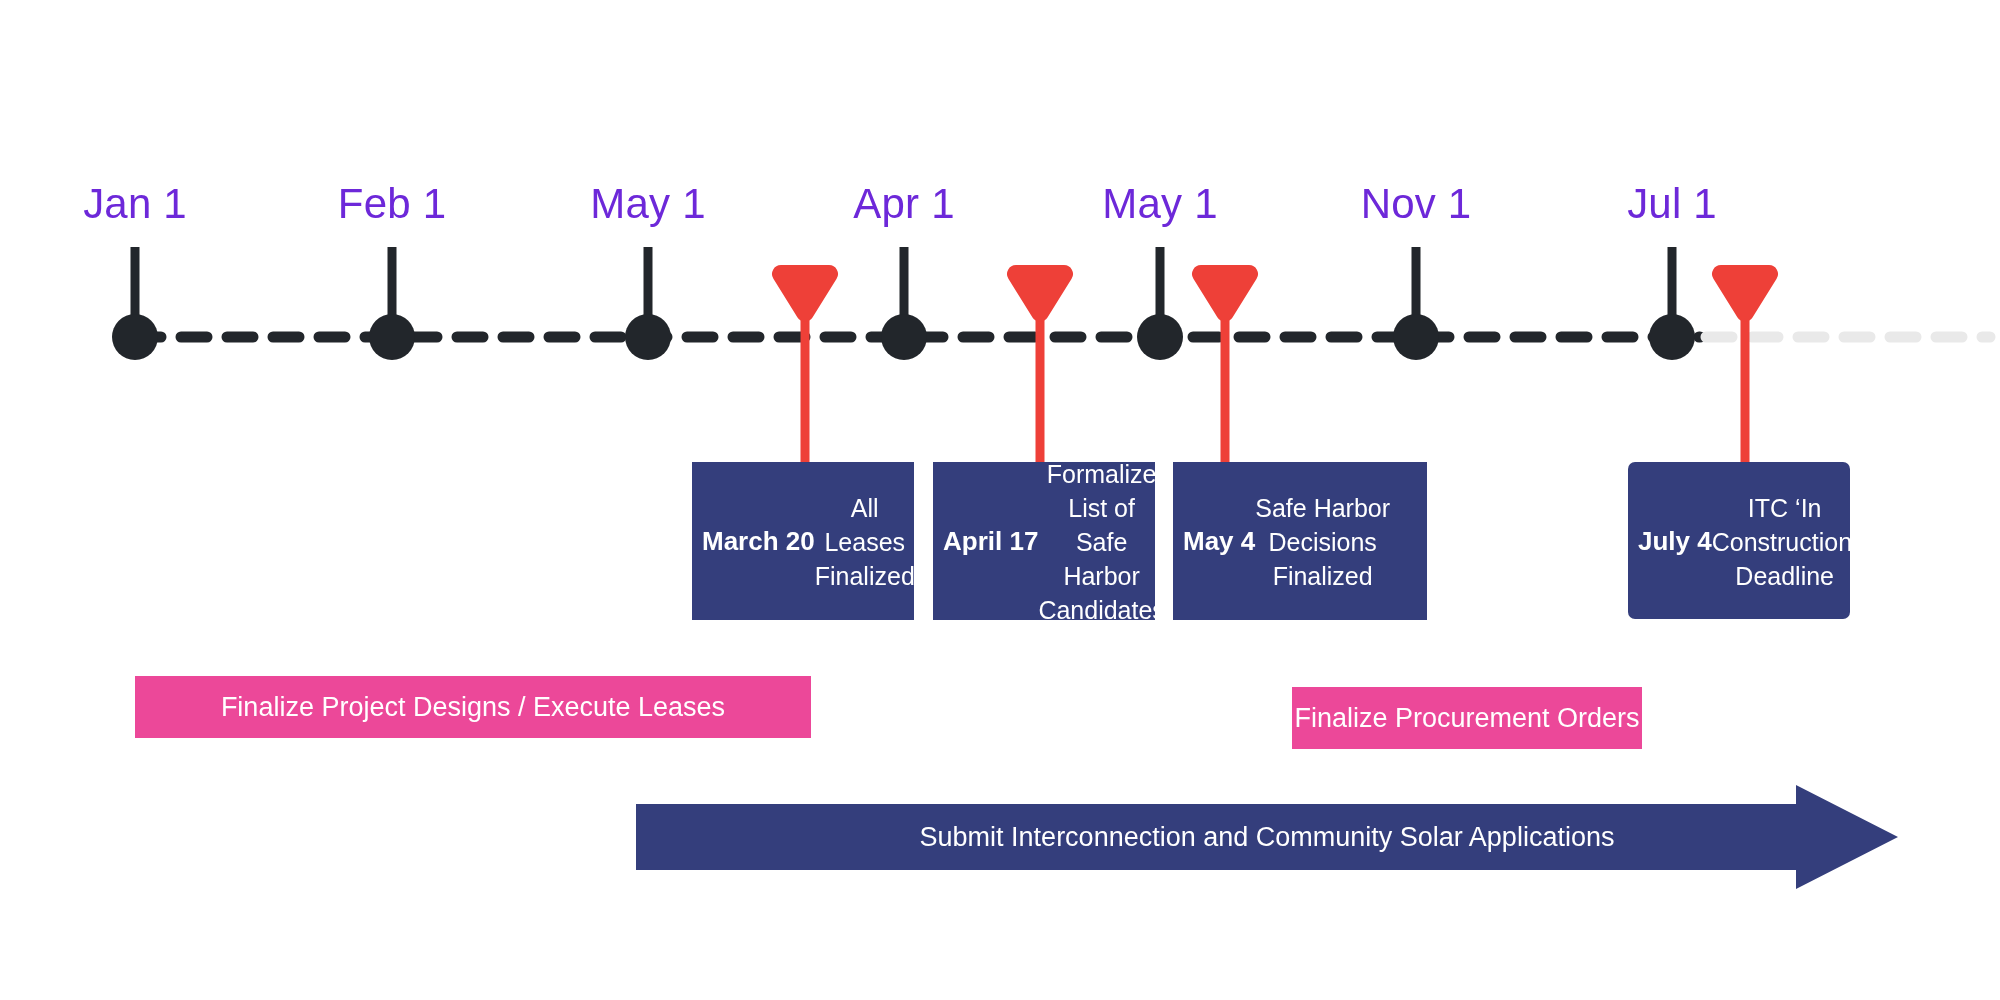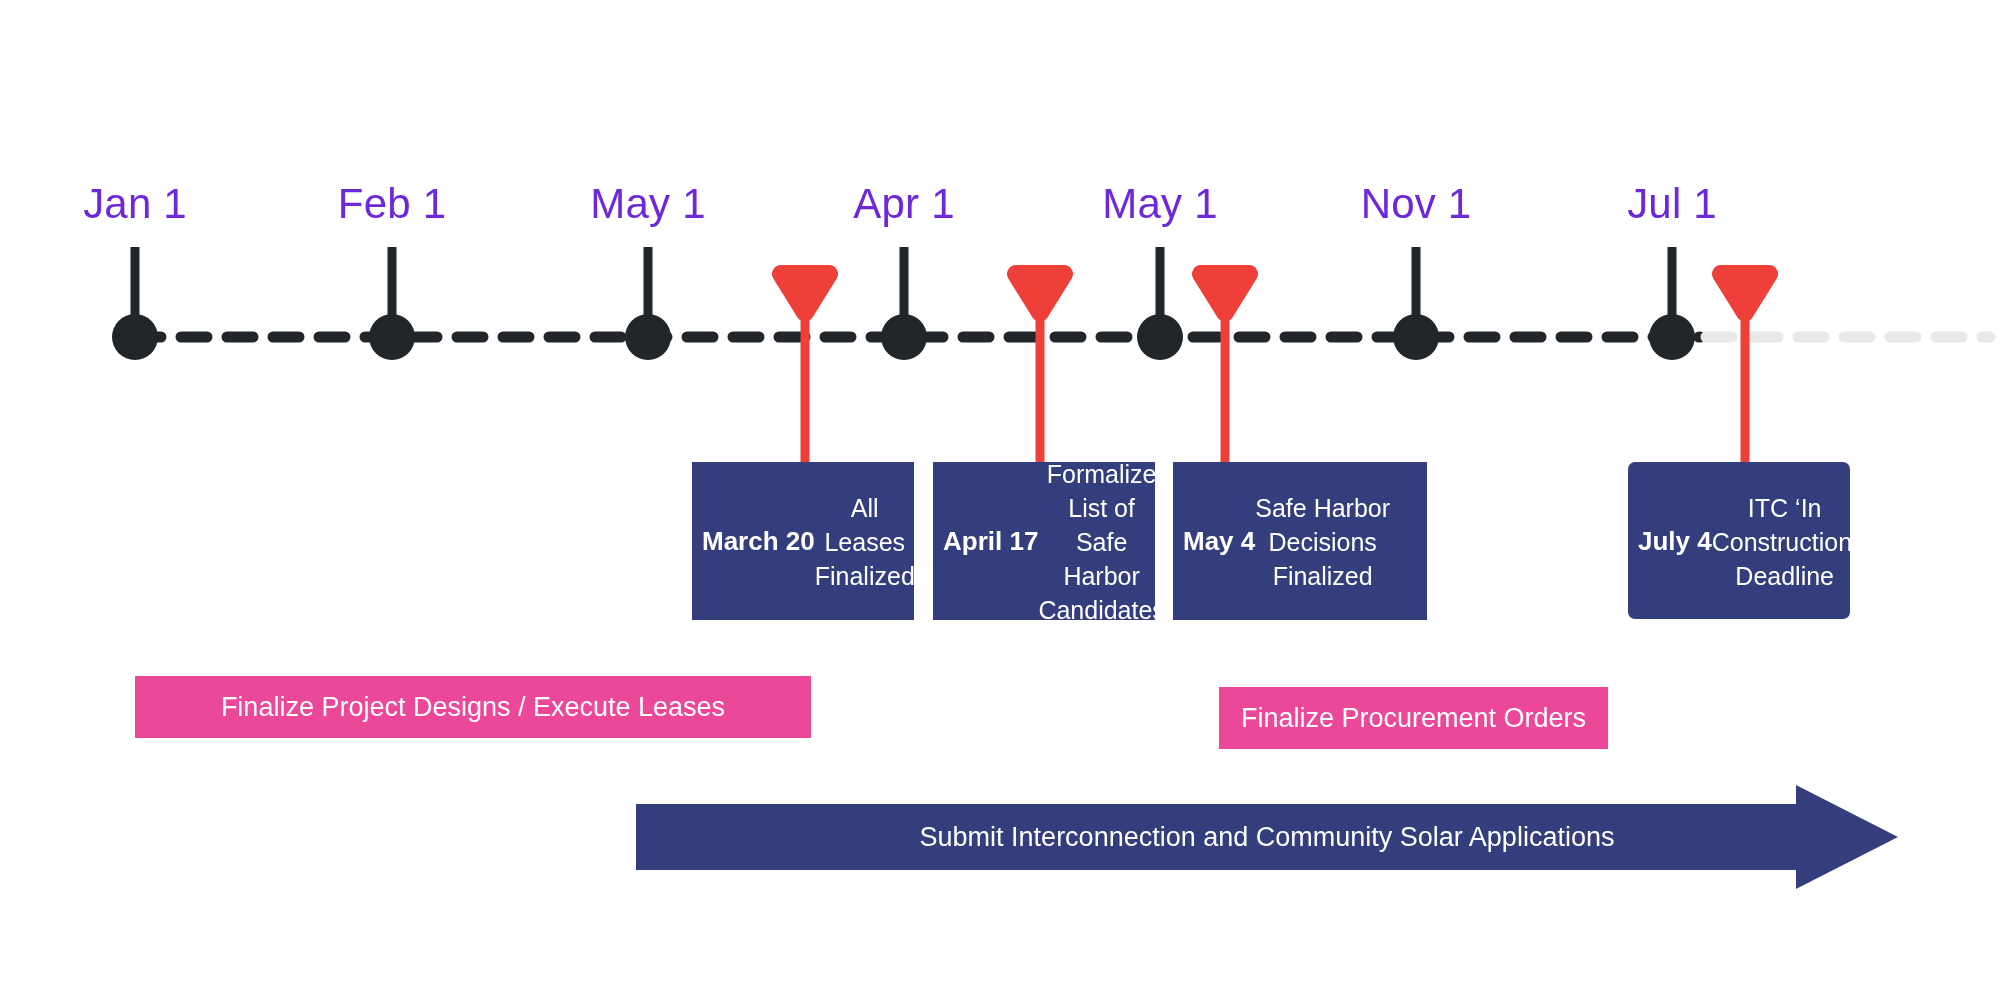--- a/index.html
+++ b/index.html
@@ -227,21 +227,21 @@
     <div class="c-body">Safe Harbor<br>Decisions<br>Finalized</div>
   </div>
 
   <div class="callout" style="left:1628px; top:462px; width:222px; height:157px;border-radius:7px;">
     <div class="c-date">July 4</div>
     <div class="c-body">ITC ‘In<br>Construction’<br>Deadline</div>
   </div>
 
   <div class="bar" style="left:135px; top:676px; width:676px; height:62px;">Finalize Project Designs / Execute Leases</div>
 
-  <div class="bar" style="left:1219px; top:687px; width:389px; height:62px;">Finalize Procurement Orders</div>
+  <div class="bar" style="left:1292px; top:687px; width:350px; height:62px;">Finalize Procurement Orders</div>
 
   <div class="arrow-wrap" style="left:636px; top:785px; width:1262px; height:104px;">
     <svg width="1262" height="104" viewBox="0 0 1262 104" style="display:block;">
       <path d="M0 19 H1160 V0 L1262 52 L1160 104 V85 H0 Z" fill="#343e7c"></path>
     </svg>
     <div class="arrow-label" style="padding-right:76px;">Submit Interconnection and Community Solar Applications</div>
   </div>
 
 </div>
 

